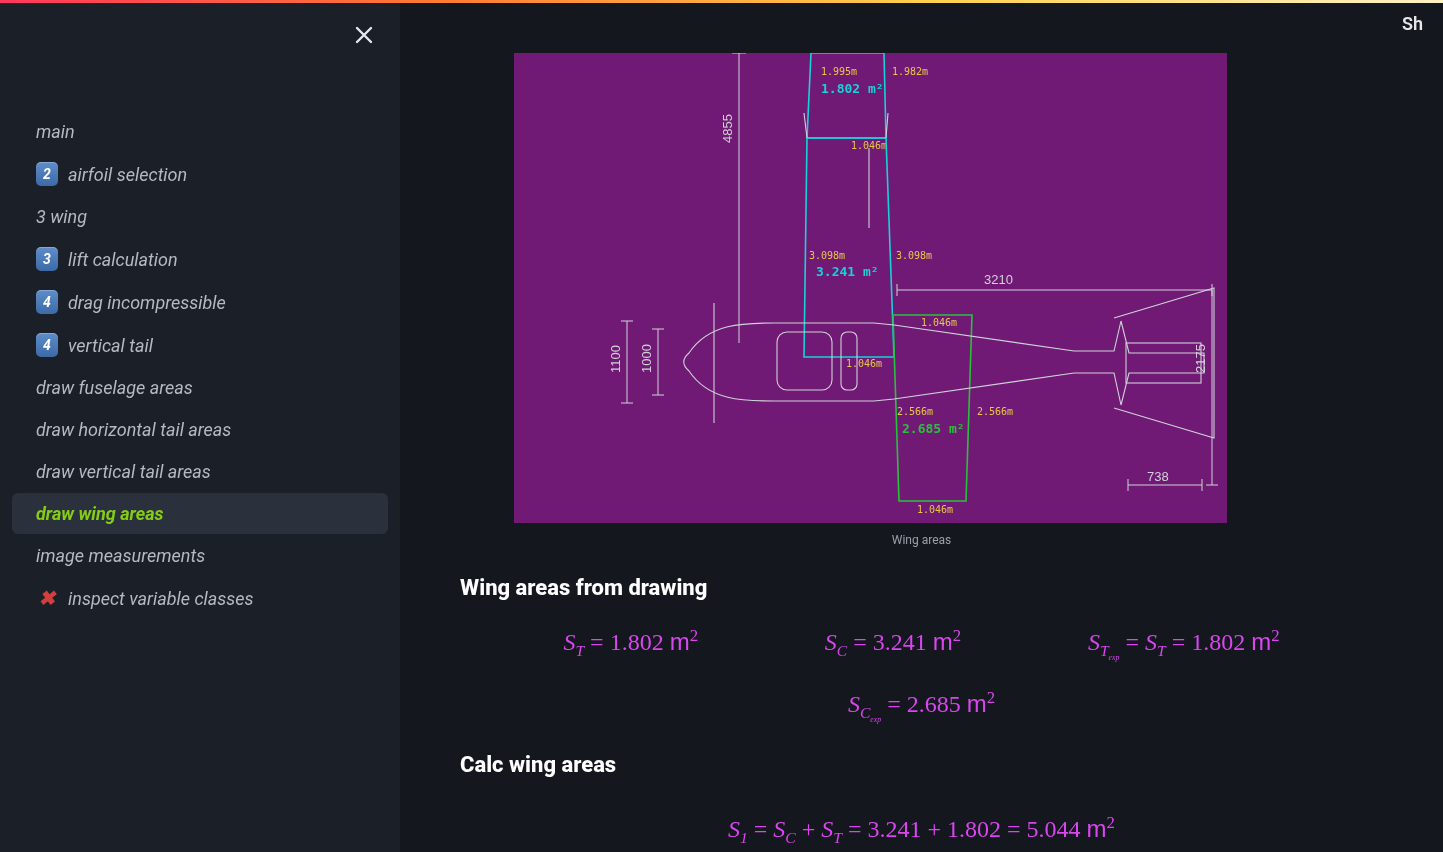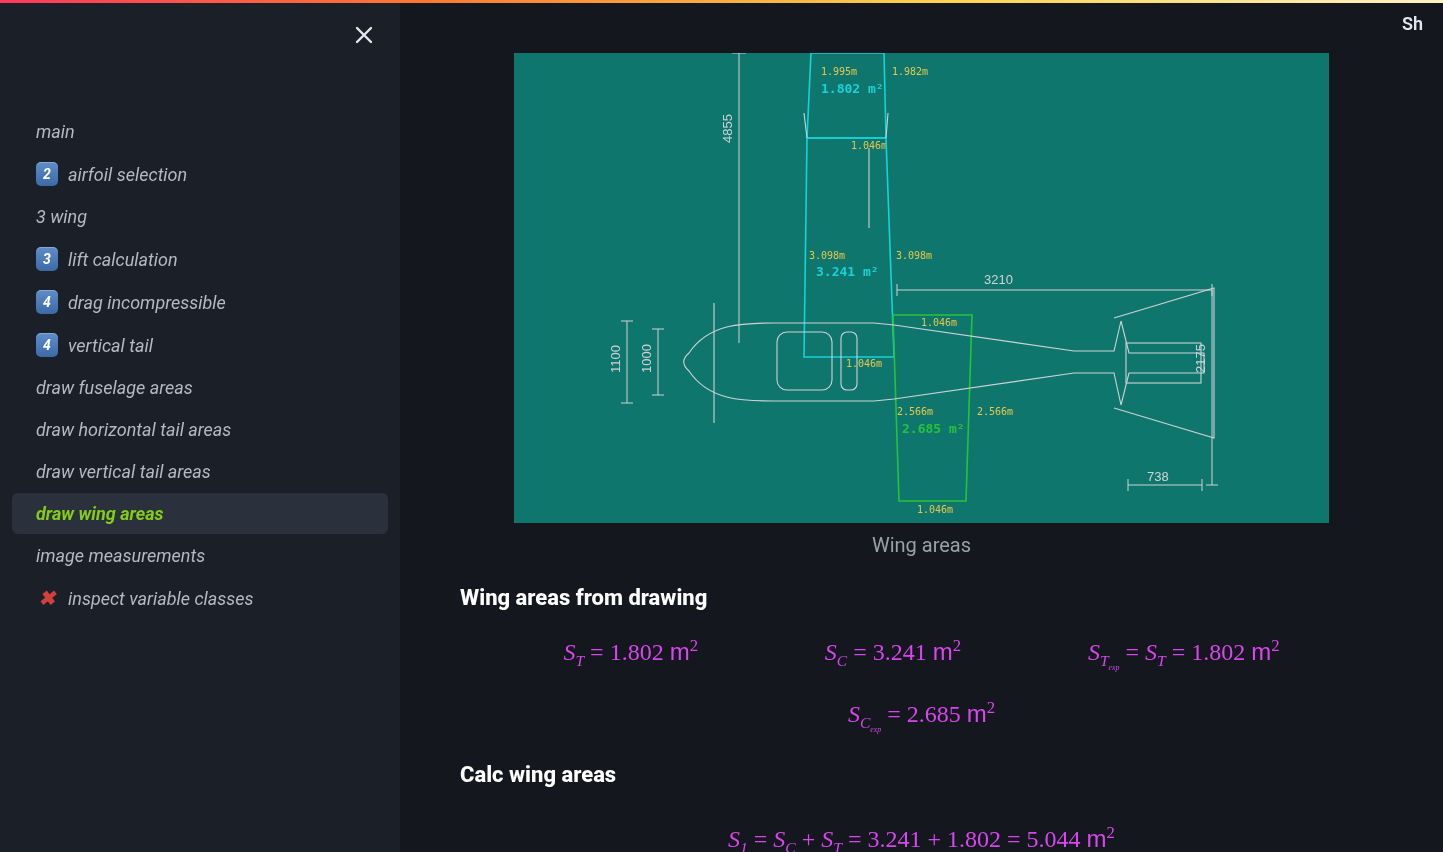--- a/index.html
+++ b/index.html
@@ -95,30 +95,30 @@
     color: #e4e6ea;
     font-weight: 600;
     padding-right: 20px;
   }
 
   .figure-wrap {
     width: 815px;
     margin: 20px auto 0 auto;
   }
   .figure {
-    width: 815px;
+    width: 713px;
     height: 470px;
-    background: #0f766e;
+    background: #701a75;
     position: relative;
   }
   .caption {
     text-align: center;
     color: #9ba0a8;
     margin-top: 10px;
-    font-size: 20px;
+    font-size: 12px;
   }
 
   .section-title {
     font-size: 22px;
     font-weight: 800;
     color: #fff;
     margin-top: 28px;
   }
   .eqrow {
     display: flex;

